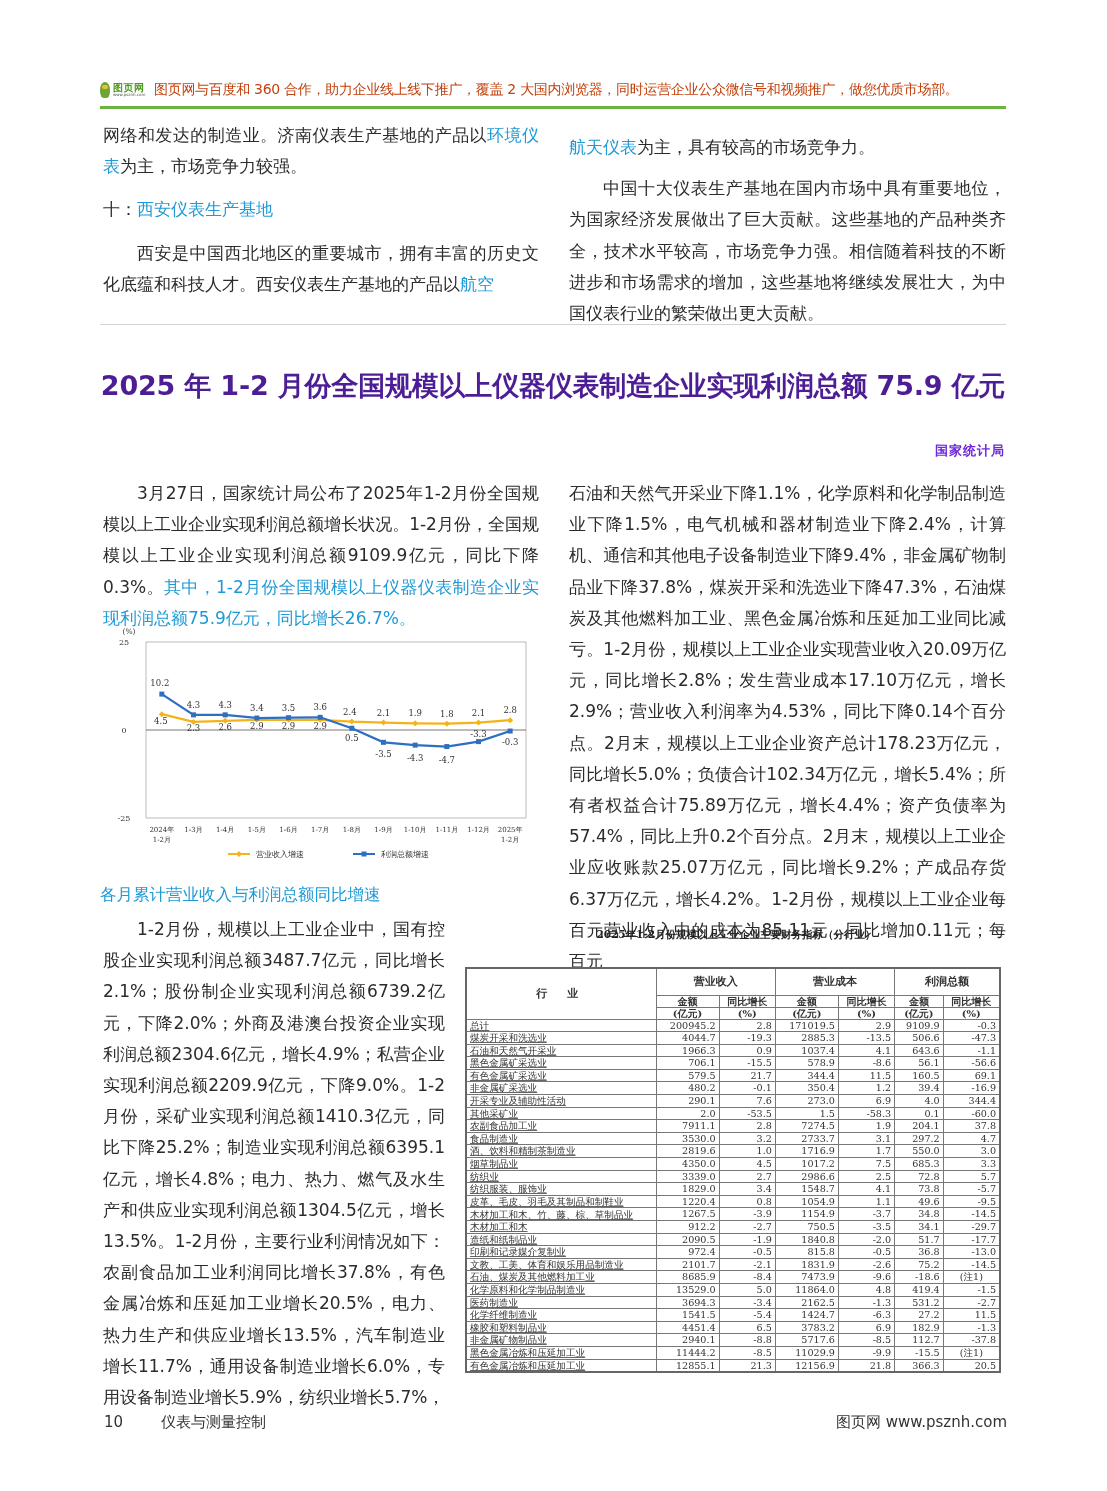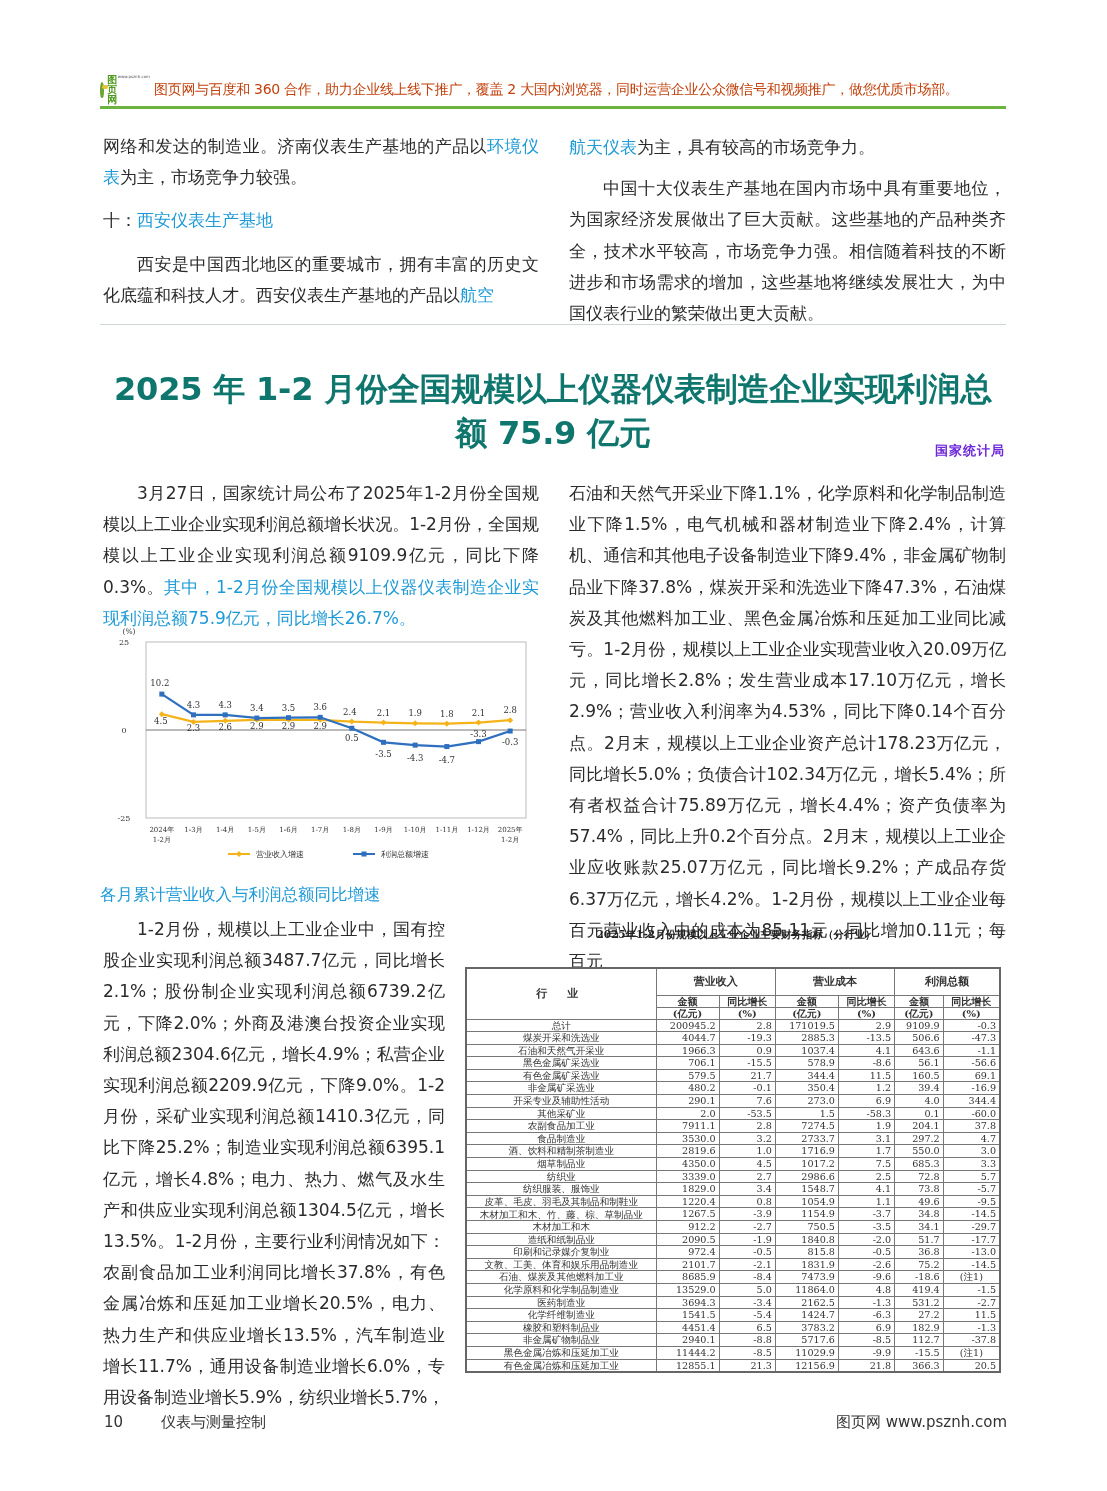--- a/index.html
+++ b/index.html
@@ -3,44 +3,44 @@
 <meta charset="utf-8">
 <style>
   * { box-sizing: border-box; margin: 0; padding: 0; }
   html, body { width: 1107px; height: 1491px; background: #ffffff; overflow: hidden; }
   body { position: relative; font-family: "DejaVu Sans", sans-serif; color: #2a2a2a; }
 
   .topbar { position: absolute; left: 100px; top: 78px; width: 906px; height: 24px; display: flex; align-items: center; }
   .logo { display: flex; align-items: center; width: 50px; height: 22px; }
   .logo-mascot { width: 10px; height: 16px; background: #6fa532; border-radius: 50% 50% 40% 40%; margin-right: 3px; position: relative; }
   .logo-mascot::after { content: ""; position: absolute; left: 2px; top: 3px; width: 6px; height: 4px; background: #e9c23b; border-radius: 2px; }
-  .logo-text { display: flex; flex-direction: row; line-height: 1; justify-content: flex-end; }
+  .logo-text { display: flex; flex-direction: column; line-height: 1; justify-content: flex-end; }
   .logo-main { font-size: 10px; color: #4f9a1e; font-weight: bold; letter-spacing: 0.5px; }
   .logo-sub { font-size: 4px; color: #555; }
   .topbar-text { font-family: "DejaVu Sans", sans-serif; font-size: 14px; color: #c2410c; white-space: nowrap; letter-spacing: -0.3px; margin-left: 4px; }
   .topbar-line { position: absolute; left: 100px; top: 106px; width: 906px; height: 3px; background: #6db33f; }
 
   .col { position: absolute; font-size: 17px; line-height: 31.2px; color: #2b2b2b; text-align: justify; }
   .col p { margin: 0; }
   .blue { color: #1e9ad6; }
   .indent { text-indent: 2em; }
 
   .sep-line { position: absolute; left: 100px; top: 324px; width: 906px; height: 1px; background: #cfd6d6; }
 
-  .headline { position: absolute; left: 100px; top: 368px; width: 906px; text-align: center; font-size: 32px; font-weight: bold; color: #0f766e; letter-spacing: -0.2px; font-family: "DejaVu Sans", sans-serif; }
+  .headline { position: absolute; left: 100px; top: 368px; width: 906px; text-align: center; font-size: 27px; font-weight: bold; color: #4c1d95; letter-spacing: -0.2px; font-family: "DejaVu Sans", sans-serif; }
   .source { position: absolute; right: 102px; top: 442px; font-size: 13px; color: #6d28d9; font-family: "DejaVu Serif", serif; font-weight: bold; letter-spacing: 1px; }
 
   .chart-box { position: absolute; left: 108px; top: 622px; width: 430px; height: 250px; }
   .chart-caption { position: absolute; left: 100px; top: 884px; width: 440px; text-align: left; font-size: 16.5px; color: #1e9ad6; }
 
   .table-title { position: absolute; left: 466px; top: 928px; width: 540px; text-align: center; font-size: 10.5px; font-weight: bold; font-family: "DejaVu Serif", serif; color: #222; }
   table.fin { position: absolute; left: 465px; top: 967px; width: 536px; border-collapse: collapse; font-family: "DejaVu Serif", serif; font-size: 9.6px; color: #333; }
   table.fin td, table.fin th { border: 1px solid #777; padding: 0 3px; line-height: 11.6px; height: 12px; }
   table.fin th { font-weight: bold; text-align: center; }
-  table.fin td.name { text-align: center; white-space: nowrap; text-decoration-color: #666; }
+  table.fin td.name { text-align: left; white-space: nowrap; text-decoration: underline; text-decoration-color: #666; }
   table.fin td.num { text-align: right; }
   table.fin td.note { text-align: center; }
   table.fin .hdr-top th { height: 27px; font-size: 11px; }
   table.fin .hdr-sub th { font-size: 10px; line-height: 11px; height: 12px; }
   table.fin th.industry { font-size: 11px; letter-spacing: 8px; }
   table.fin { border: 2px solid #666; }
 
   .footer-left { position: absolute; left: 104px; top: 1413px; font-size: 15px; color: #333; display: flex; gap: 38px; font-family: "DejaVu Sans", sans-serif; }
   .footer-right { position: absolute; right: 100px; top: 1413px; font-size: 15px; color: #333; font-family: "DejaVu Sans", sans-serif; }
 </style>
@@ -52,21 +52,21 @@
     <span class="logo-mascot"></span>
     <span class="logo-text">
       <span class="logo-main">图页网</span>
       <span class="logo-sub">www.psznh.com</span>
     </span>
   </div>
   <span class="topbar-text">图页网与百度和 360 合作，助力企业线上线下推广，覆盖 2 大国内浏览器，同时运营企业公众微信号和视频推广，做您优质市场部。</span>
 </div>
 <div class="topbar-line"></div>
 
-<div class="col" style="left:103px; top:131px; width:436px;">
+<div class="col" style="left:103px; top:120px; width:436px;">
   <p><span>网络和发达的制造业。济南仪表生产基地的产品以</span><span class="blue">环境仪表</span><span>为主，市场竞争力较强。</span></p>
   <p style="margin-top:12px;"><span>十：</span><span class="blue">西安仪表生产基地</span></p>
   <p class="indent" style="margin-top:12px;"><span>西安是中国西北地区的重要城市，拥有丰富的历史文化底蕴和科技人才。西安仪表生产基地的产品以</span><span class="blue">航空</span></p>
 </div>
 <div class="col" style="left:569px; top:132px; width:437px;">
   <p><span class="blue">航天仪表</span><span>为主，具有较高的市场竞争力。</span></p>
   <p class="indent" style="margin-top:10px;">中国十大仪表生产基地在国内市场中具有重要地位，为国家经济发展做出了巨大贡献。这些基地的产品种类齐全，技术水平较高，市场竞争力强。相信随着科技的不断进步和市场需求的增加，这些基地将继续发展壮大，为中国仪表行业的繁荣做出更大贡献。</p>
 </div>
 <div class="sep-line"></div>
 

